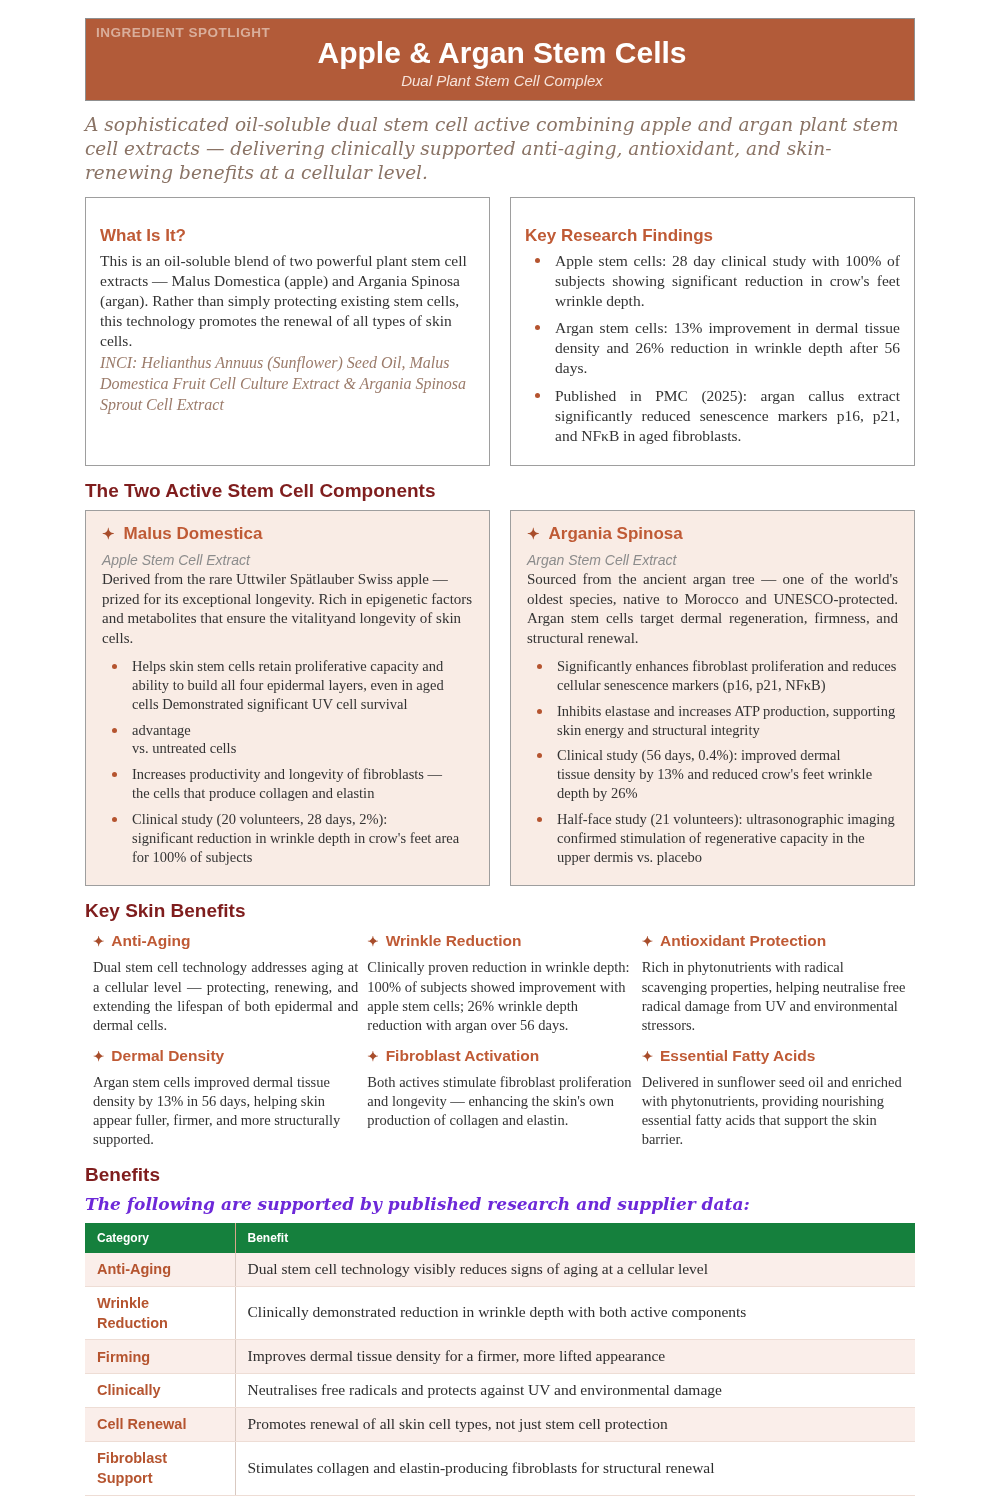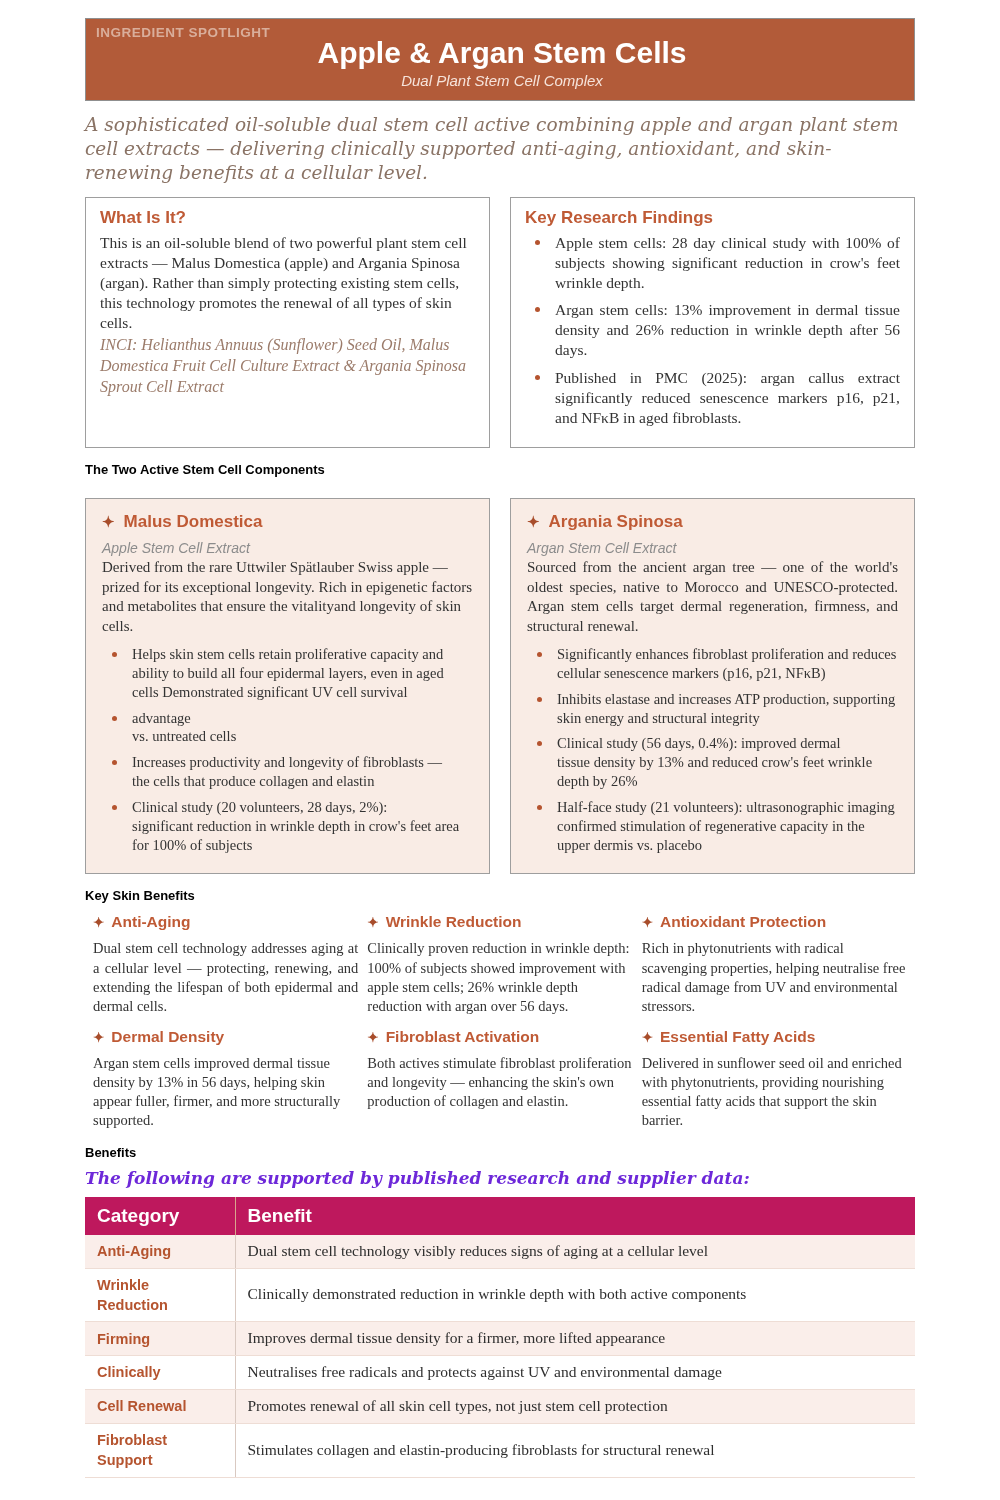--- a/index.html
+++ b/index.html
@@ -20,65 +20,65 @@
   .main-subtitle { text-align:center; color:#f6e3da; font-style:italic; font-size:15px; line-height:1.15; margin-top:4px; }
 
   
   .intro {
     font-family:"DejaVu Serif", serif; font-style:italic;
     font-size:18.5px; line-height:1.3; color:#8a7365; margin:0 8px 12px 0;
   }
 
   
   .two-col { display:grid; grid-template-columns:1fr 1fr; gap:20px; }
-  .box { border:1px solid #9e9e9e; background:#ffffff; padding:10px 14px 12px 14px; }
+  .box { border:1px solid #9e9e9e; background:#ffffff; padding:28px 14px 12px 14px; }
   .box-title { color:#bf5a35; font-weight:bold; font-size:17px; margin:0 0 5px 0; }
   .serif-body { font-family:"Liberation Serif", serif; font-size:15.5px; line-height:1.3; color:#333333; }
   .inci { font-family:"Liberation Serif", serif; font-style:italic; font-size:16px; line-height:1.3; color:#9b7b6a; margin-top:2px; }
 
   ul.bullets { list-style:none; margin:4px 0 0 0; padding:0; }
   ul.bullets li {
     position:relative; padding-left:30px; margin-bottom:7px;
     font-family:"Liberation Serif", serif; font-size:14.5px; line-height:1.3;
     color:#333333; white-space:pre-line;
   }
   ul.bullets li::before {
     content:""; position:absolute; left:10px; top:7px;
     width:5px; height:5px; border-radius:50%; background:#b5542f;
   }
   ul.bullets.justify li { text-align:justify; }
   ul.bullets.lg li { font-size:15.5px; }
 
   
-  .section-title { color:#000000; font-weight:bold; font-size:13px; margin:14px 0 8px 0; }
-
-  
-  .component { background:#f9ece5; border:1px solid #9e9e9e; padding:11px 16px 12px 16px;margin-top:13px; }
+  .section-title { color:#7f1d1d; font-weight:bold; font-size:19px; margin:14px 0 8px 0; }
+
+  
+  .component { background:#f9ece5; border:1px solid #9e9e9e; padding:11px 16px 12px 16px; }
   .comp-title { color:#bf5a35; font-weight:bold; font-size:17px; margin:2px 0 8px 0; }
   .comp-title .diamond { margin-right:9px; font-size:15px; color:#a84d2b; }
   .comp-sub { font-style:italic; font-size:14px; color:#8c8c8c; margin:0 0 2px 0; }
   .comp-desc { font-family:"Liberation Serif", serif; font-size:15px; line-height:1.3; color:#333333; margin:0 0 9px 0; }
   .comp-desc.justify { text-align:justify; }
 
   
   .skin-grid { display:grid; grid-template-columns:1fr 1fr 1fr; column-gap:26px; row-gap:16px; padding:0 8px;gap:9px; }
   .skin-head { color:#bf5a35; font-weight:bold; font-size:15.5px; margin:2px 0 8px 0; }
   .skin-head .diamond { margin-right:7px; font-size:13.5px; color:#a84d2b; }
   .skin-body { font-family:"Liberation Serif", serif; font-size:14.5px; line-height:1.33; color:#333333; margin:0; }
   .skin-body.justify { text-align:justify; }
 
   
   .benefits-sub {
     font-family:"DejaVu Serif", serif; font-style:italic; font-weight:bold;
     font-size:17px; color:#6d28d9; margin:2px 0 9px 0;
   }
   table.benefits { width:100%; border-collapse:collapse; }
   table.benefits thead th {
-    background:#be185d; color:#ffffff; text-align:left;
-    font-size:19px; font-weight:bold; padding:8px 12px;
+    background:#15803d; color:#ffffff; text-align:left;
+    font-size:12px; font-weight:bold; padding:8px 12px;
   }
   table.benefits thead th.col-benefit { border-left:1px solid #d8a68c; }
   table.benefits td { padding:6px 12px; vertical-align:middle; border-bottom:1px solid #eeddd5; }
   table.benefits tr:nth-child(odd) td { background:#faeeea; }
   table.benefits tr:nth-child(even) td { background:#ffffff; }
   td.cat-cell {
     width:150px; font-weight:bold; font-size:14.5px; color:#b5542f;
     border-right:1px solid #d9c9c1; line-height:1.4;
   }
   td.ben-cell { font-family:"Liberation Serif", serif; font-size:15.5px; color:#2e2e2e; line-height:1.35; }

